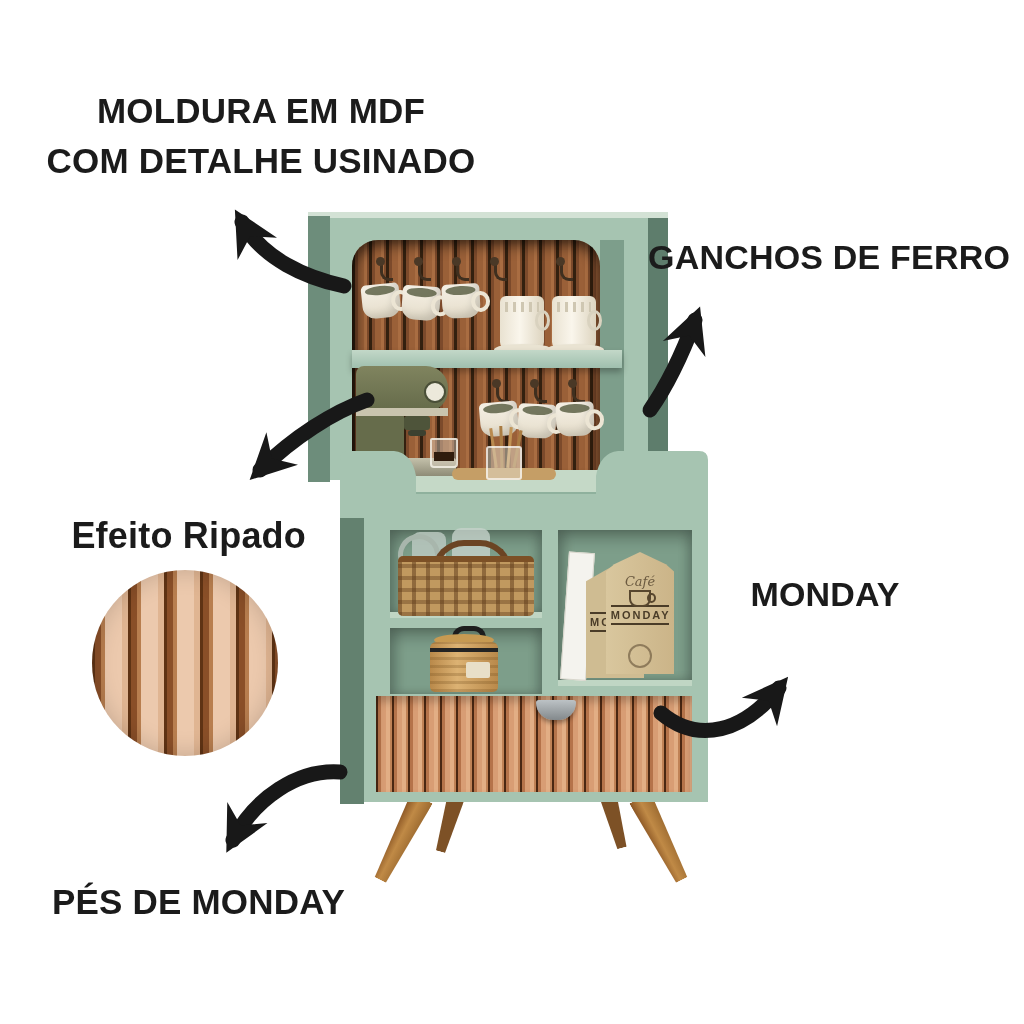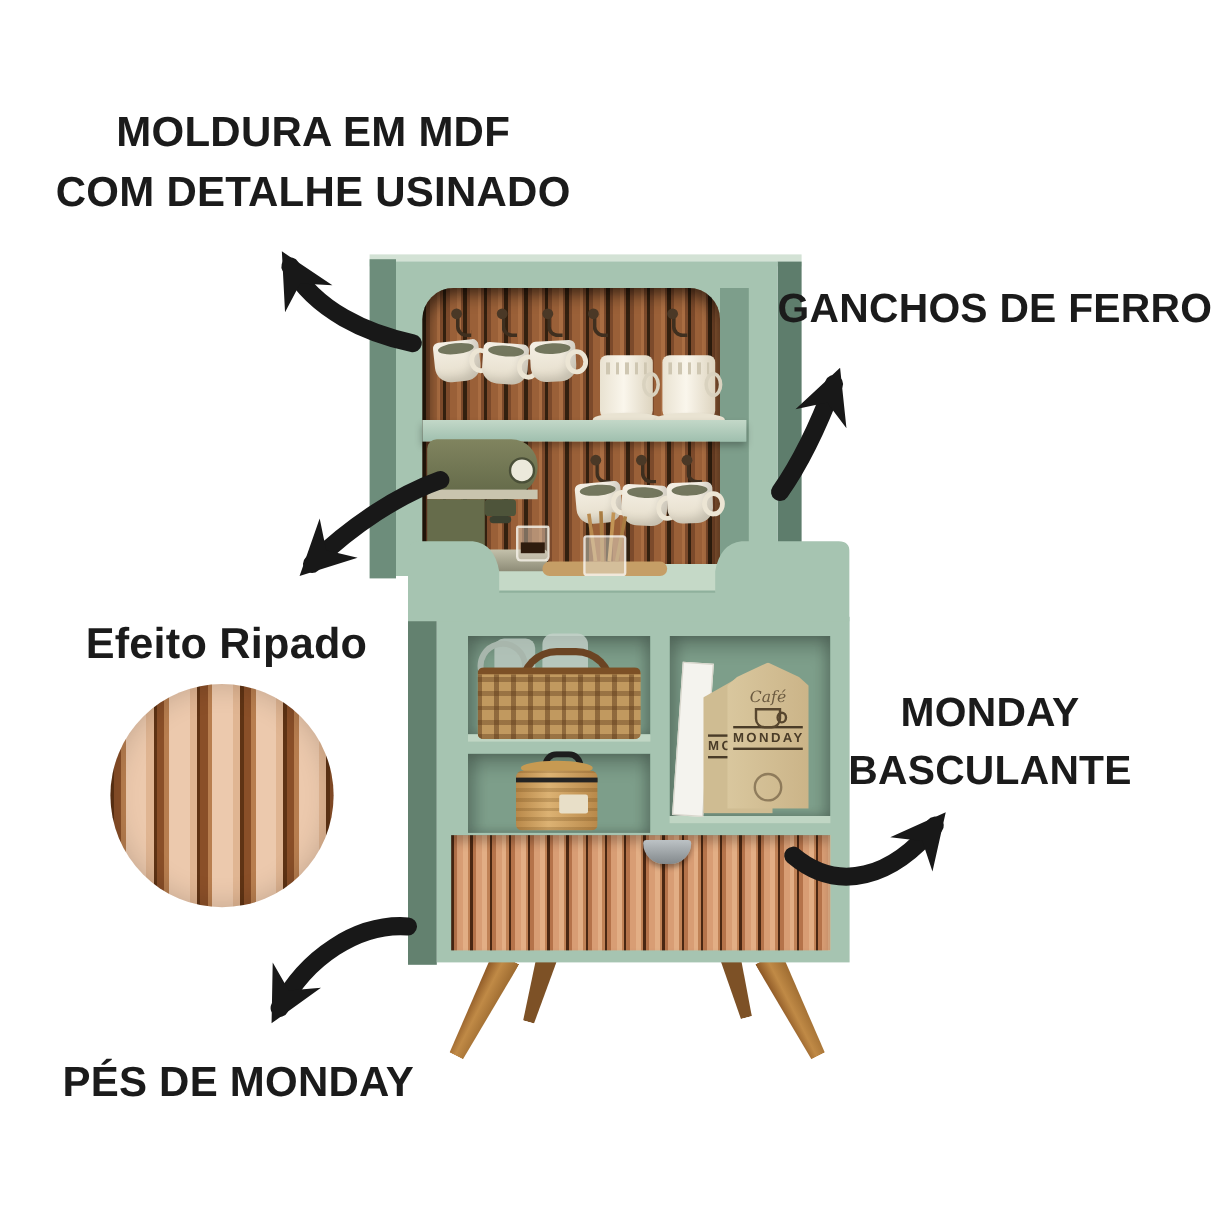--- a/index.html
+++ b/index.html
@@ -54,21 +54,20 @@
 <div id="scene">
 
   <div class="lbl" id="lbl-moldura">
     <div>MOLDURA EM MDF</div>
     <div>COM DETALHE USINADO</div>
   </div>
   <div class="lbl" id="lbl-ganchos">GANCHOS DE FERRO</div>
   <div class="lbl" id="lbl-ripado">Efeito Ripado</div>
   <div class="lbl" id="lbl-porta">
     <div>MONDAY</div>
-    <div>BASCULANTE</div>
   </div>
   <div class="lbl" id="lbl-pes">PÉS DE MONDAY</div>
 
   <div class="abs" id="detail-circle"></div>
 
   <div class="abs" style="left:308px;top:212px;width:360px;height:10px;background:#d3e2d5;"></div>
   <div class="abs green-side" style="left:308px;top:216px;width:22px;height:266px;background:#6d8d7b;"></div>
   <div class="abs" style="left:648px;top:218px;width:20px;height:262px;background:#5e7d6c;"></div>
   <div class="abs green" style="left:330px;top:218px;width:318px;height:262px;z-index:2;"></div>
   <div class="abs slats-dark" style="left:352px;top:240px;width:248px;height:238px;border-radius:26px 26px 0 0;z-index:3;

